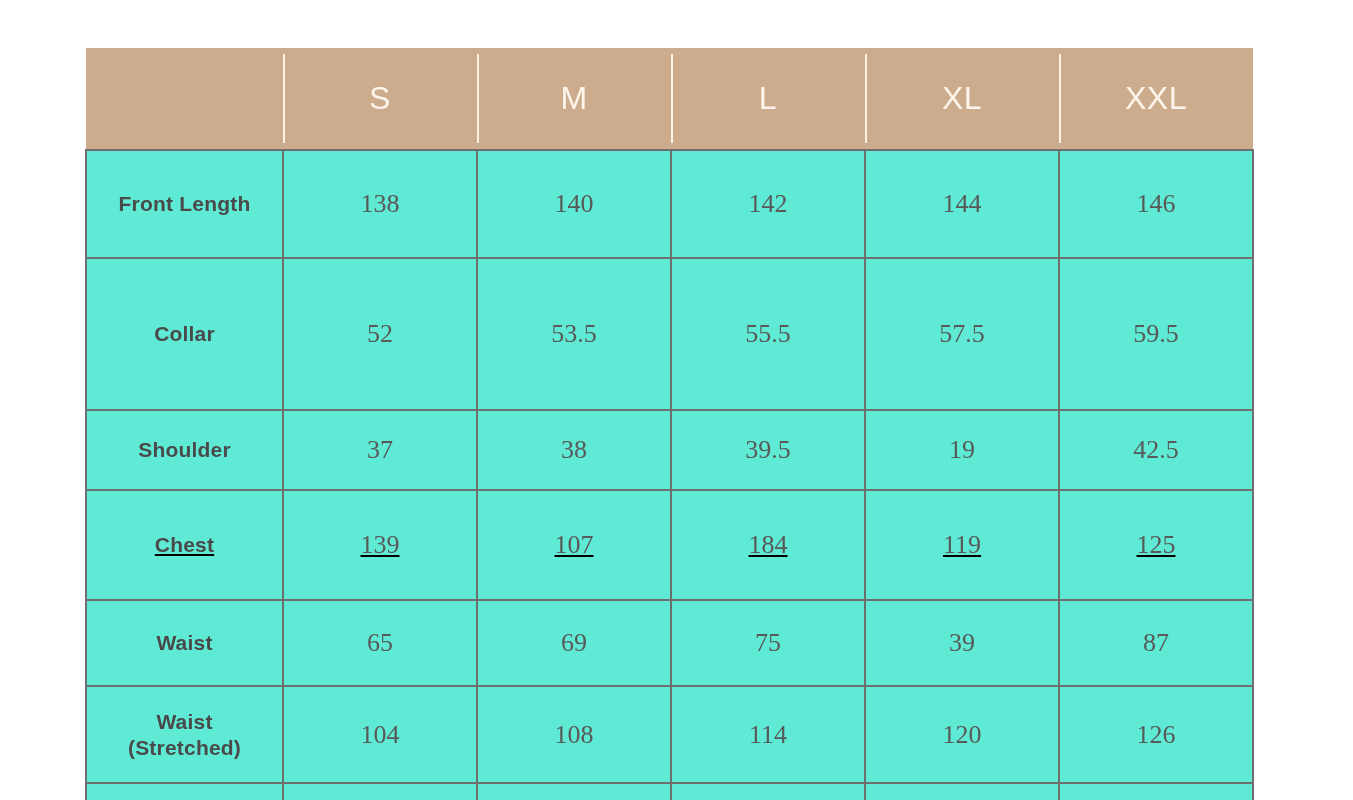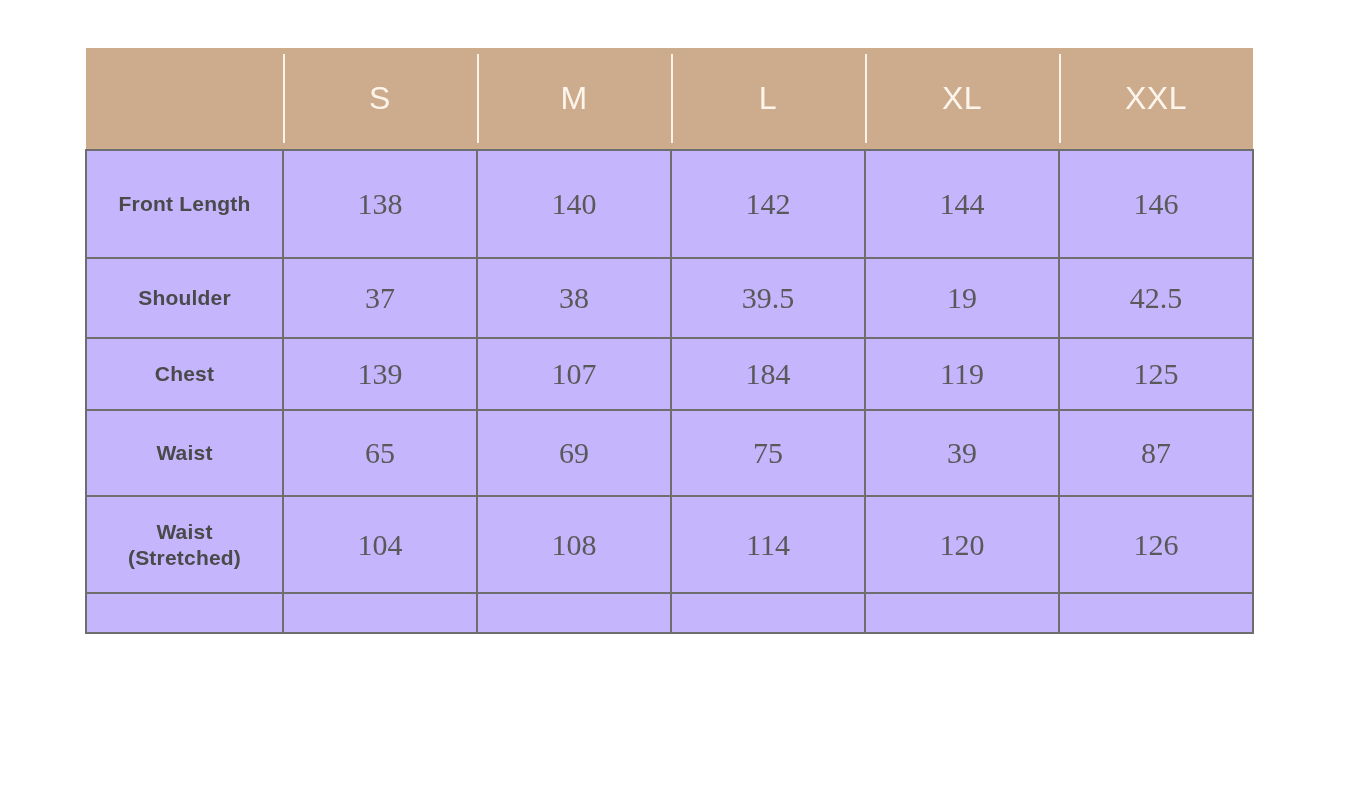--- a/index.html
+++ b/index.html
@@ -54,31 +54,31 @@
   #size-chart thead th.corner-cell {
     border: none;
   }
 
   
   #size-chart tbody td {
     border: 2px solid #6e6e6e;
     padding: 0 4px;
     text-align: center;
     vertical-align: middle;
-    background: #c4b5fd;
+    background: #5eead4;
   }
   #size-chart tbody td.row-label {
     font-size: 21px;
     font-weight: bold;
     color: #4a4a4a;
     line-height: 1.22;
     letter-spacing: 0.2px;
   }
   #size-chart tbody td.value-cell {
-    font-size: 30px;
+    font-size: 26px;
     font-weight: 400;
     color: #595959;
     font-family: "Liberation Serif", serif;
   }
 
   
   col.label-col { width: 197px; }
   col.size-col  { width: 194px; }
 </style>
 </head>
@@ -109,31 +109,39 @@
 
     <tr style="height:108px;">
       <td class="row-label">Front Length</td>
       <td class="value-cell">138</td>
       <td class="value-cell">140</td>
       <td class="value-cell">142</td>
       <td class="value-cell">144</td>
       <td class="value-cell">146</td>
     </tr>
 
+    <tr style="height:152px;">
+      <td class="row-label">Collar</td>
+      <td class="value-cell">52</td>
+      <td class="value-cell">53.5</td>
+      <td class="value-cell">55.5</td>
+      <td class="value-cell">57.5</td>
+      <td class="value-cell">59.5</td>
+    </tr>
 
     <tr style="height:80px;">
       <td class="row-label">Shoulder</td>
       <td class="value-cell">37</td>
       <td class="value-cell">38</td>
       <td class="value-cell">39.5</td>
       <td class="value-cell">19</td>
       <td class="value-cell">42.5</td>
     </tr>
 
-    <tr style="height:72px;">
+    <tr style="height:110px;text-decoration:underline;">
       <td class="row-label">Chest</td>
       <td class="value-cell">139</td>
       <td class="value-cell">107</td>
       <td class="value-cell">184</td>
       <td class="value-cell">119</td>
       <td class="value-cell">125</td>
     </tr>
 
     <tr style="height:86px;">
       <td class="row-label">Waist</td>

